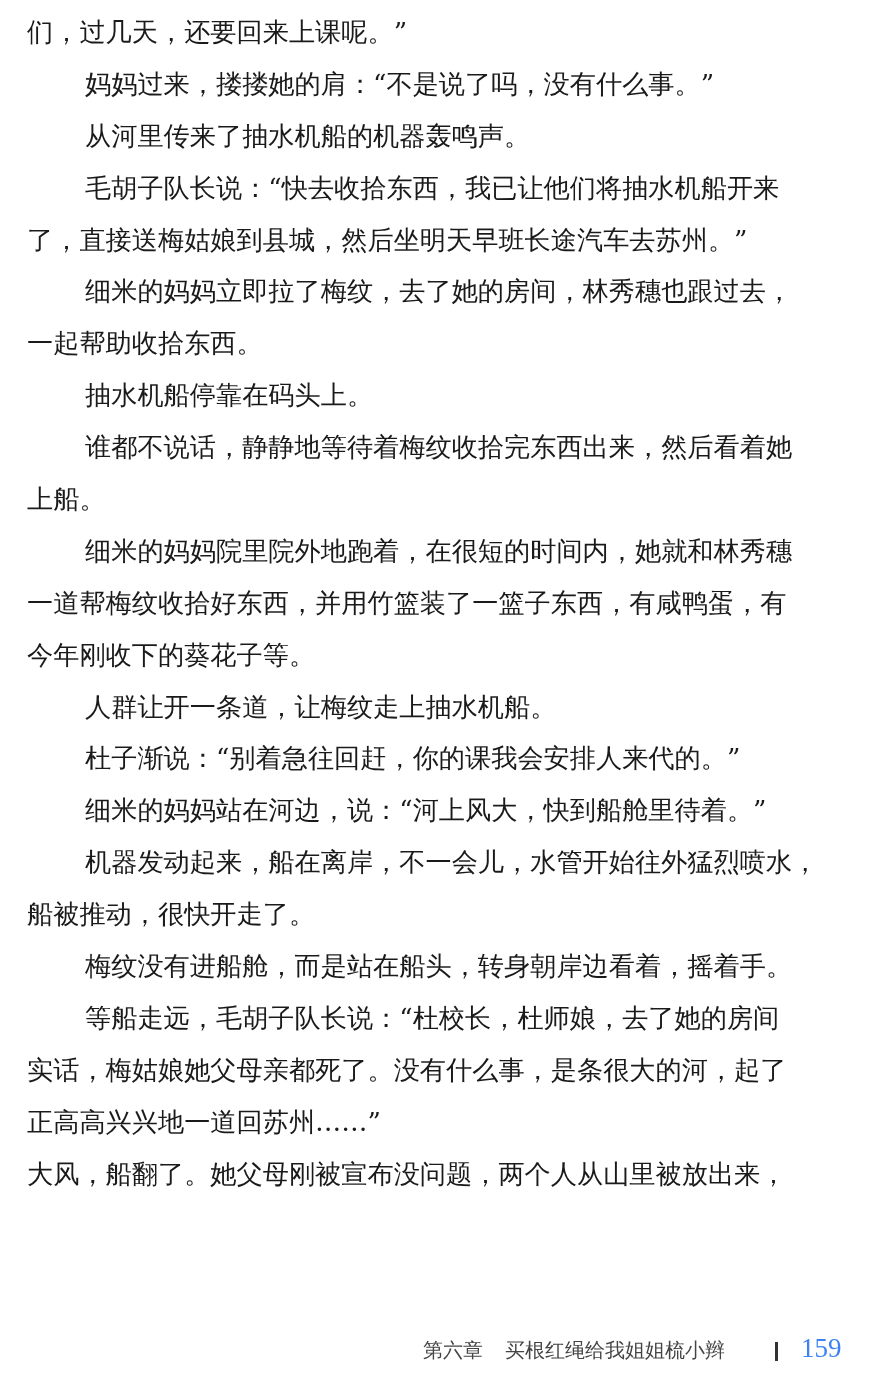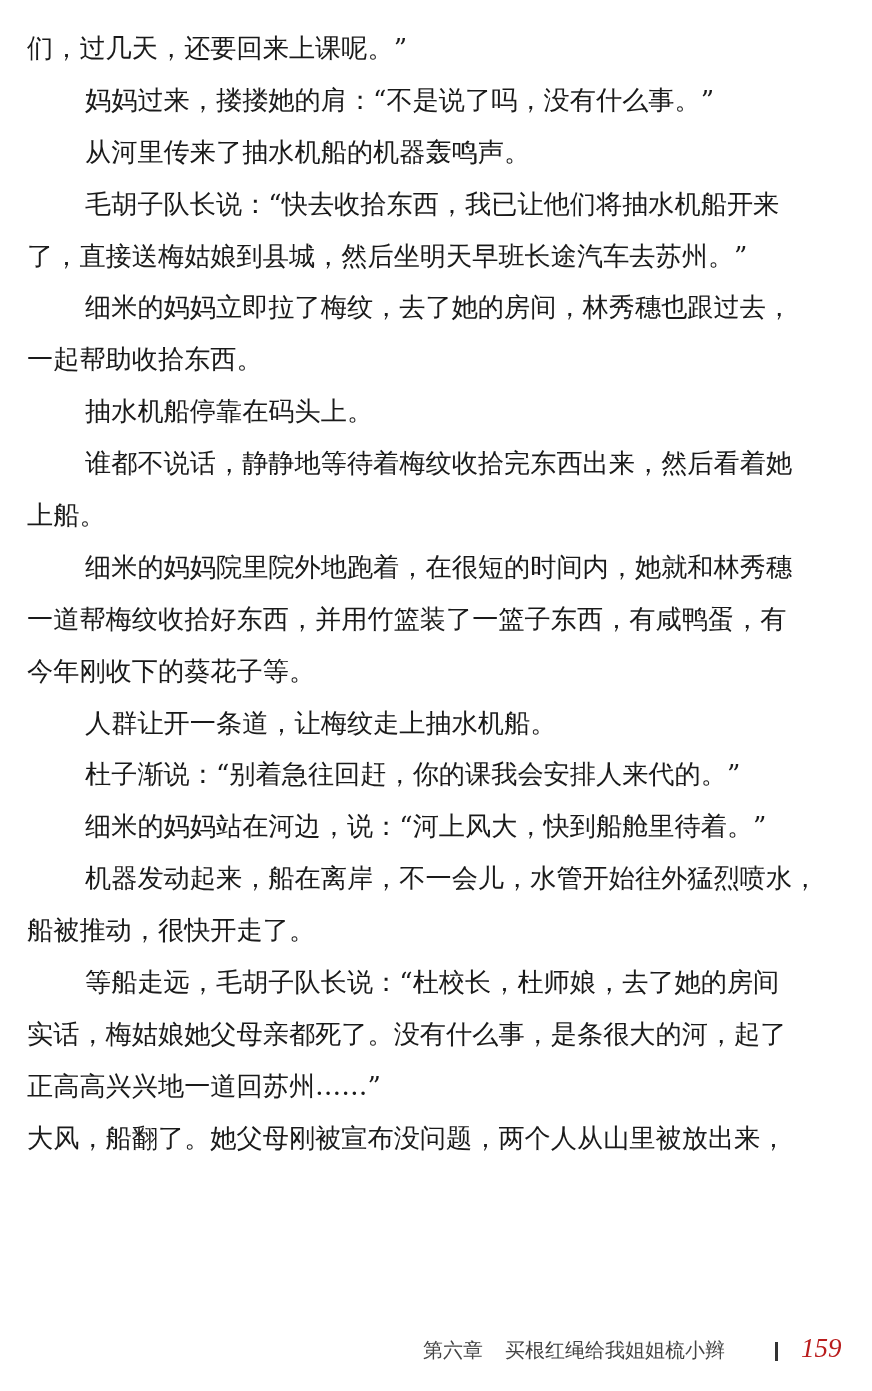--- a/index.html
+++ b/index.html
@@ -11,21 +11,21 @@
       width: 872px;
       height: 1391px;
       position: relative;
       overflow: hidden;
       font-family: "DejaVu Serif", "Liberation Serif", serif;
       color: #1a1a1a;
     }
     .page {
       position: absolute;
       left: 27px;
-      top: 23px;
+      top: 7px;
       width: 815px;
     }
     .line {
       height: 51.9px;
       line-height: 51.9px;
       font-size: 26.2px;
       white-space: nowrap;
       letter-spacing: 0px;
       overflow: visible;
     }
@@ -59,23 +59,22 @@
       top: 9px;
       width: 3px;
       height: 19px;
       background: #333;
     }
     .footer .page-num {
       position: absolute;
       left: 801px;
       top: 0px;
       font-family: "Liberation Serif", "DejaVu Serif", serif;
-      font-style: italic;
       font-size: 27px;
-      color: #b91c1c;
+      color: #3b82f6;
     }
   </style>
 </head>
 <body>
 
 <div class="page">
   <div class="line">们，过几天，还要回来上课呢。”</div>
   <div class="line indent">妈妈过来，搂搂她的肩：“不是说了吗，没有什么事。”</div>
   <div class="line indent">从河里传来了抽水机船的机器轰鸣声。</div>
   <div class="line indent">毛胡子队长说：“快去收拾东西，我已让他们将抽水机船开来</div>
@@ -86,20 +85,21 @@
   <div class="line indent">谁都不说话，静静地等待着梅纹收拾完东西出来，然后看着她</div>
   <div class="line">上船。</div>
   <div class="line indent">细米的妈妈院里院外地跑着，在很短的时间内，她就和林秀穗</div>
   <div class="line">一道帮梅纹收拾好东西，并用竹篮装了一篮子东西，有咸鸭蛋，有</div>
   <div class="line">今年刚收下的葵花子等。</div>
   <div class="line indent">人群让开一条道，让梅纹走上抽水机船。</div>
   <div class="line indent">杜子渐说：“别着急往回赶，你的课我会安排人来代的。”</div>
   <div class="line indent">细米的妈妈站在河边，说：“河上风大，快到船舱里待着。”</div>
   <div class="line indent">机器发动起来，船在离岸，不一会儿，水管开始往外猛烈喷水，</div>
   <div class="line">船被推动，很快开走了。</div>
+  <div class="line indent">梅纹没有进船舱，而是站在船头，转身朝岸边看着，摇着手。</div>
   <div class="line indent">等船走远，毛胡子队长说：“杜校长，杜师娘，去了她的房间</div>
   <div class="line">实话，梅姑娘她父母亲都死了。没有什么事，是条很大的河，起了</div>
   <div class="line">正高高兴兴地一道回苏州……”</div>
   <div class="line">大风，船翻了。她父母刚被宣布没问题，两个人从山里被放出来，</div>
 </div>
 
 <div class="footer">
   <div class="chapter">
     <span>第六章</span><span class="gap"></span><span>买根红绳给我姐姐梳小辫</span>
   </div>

